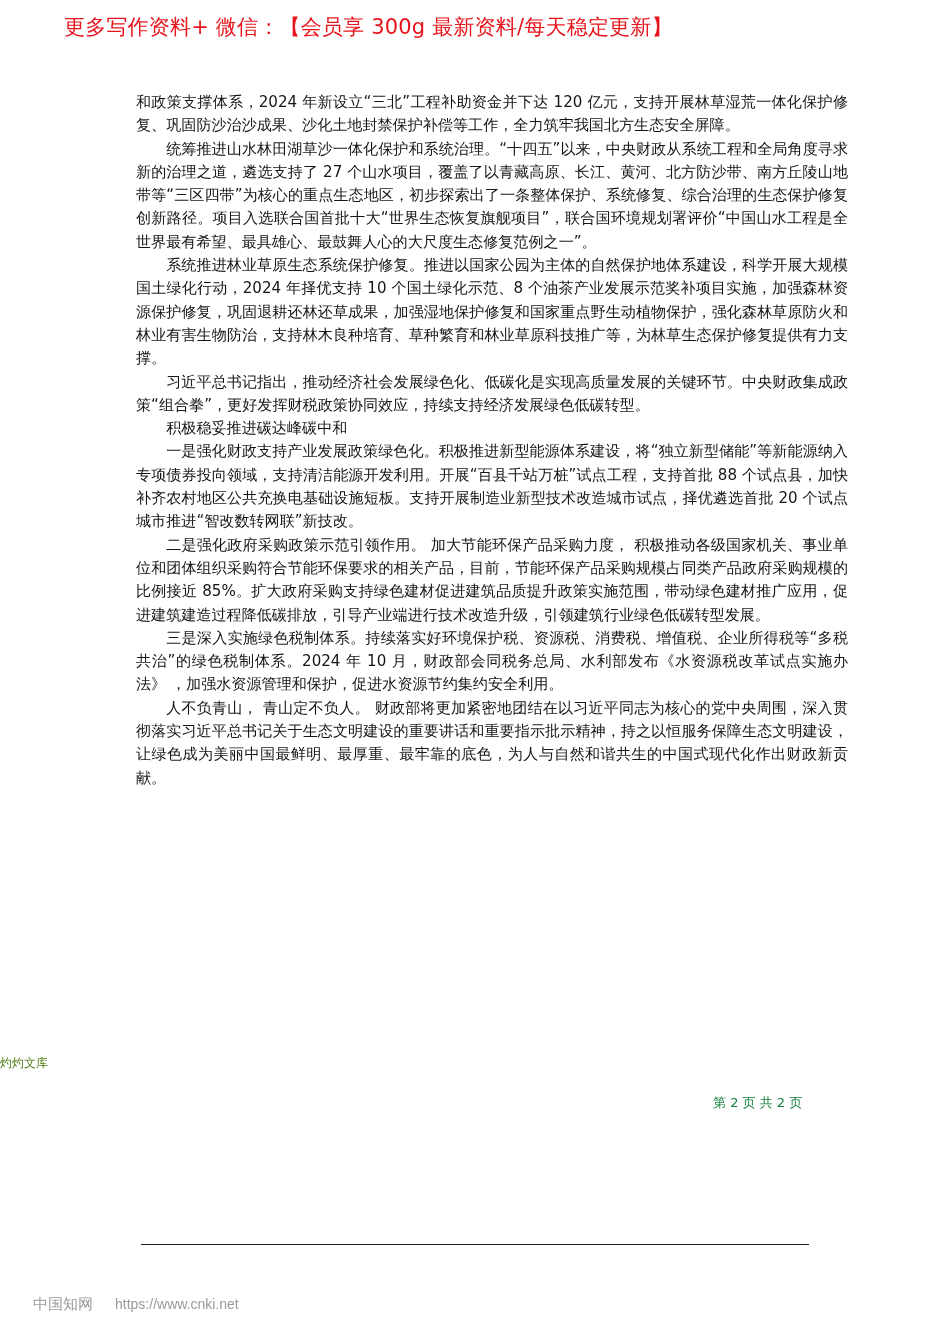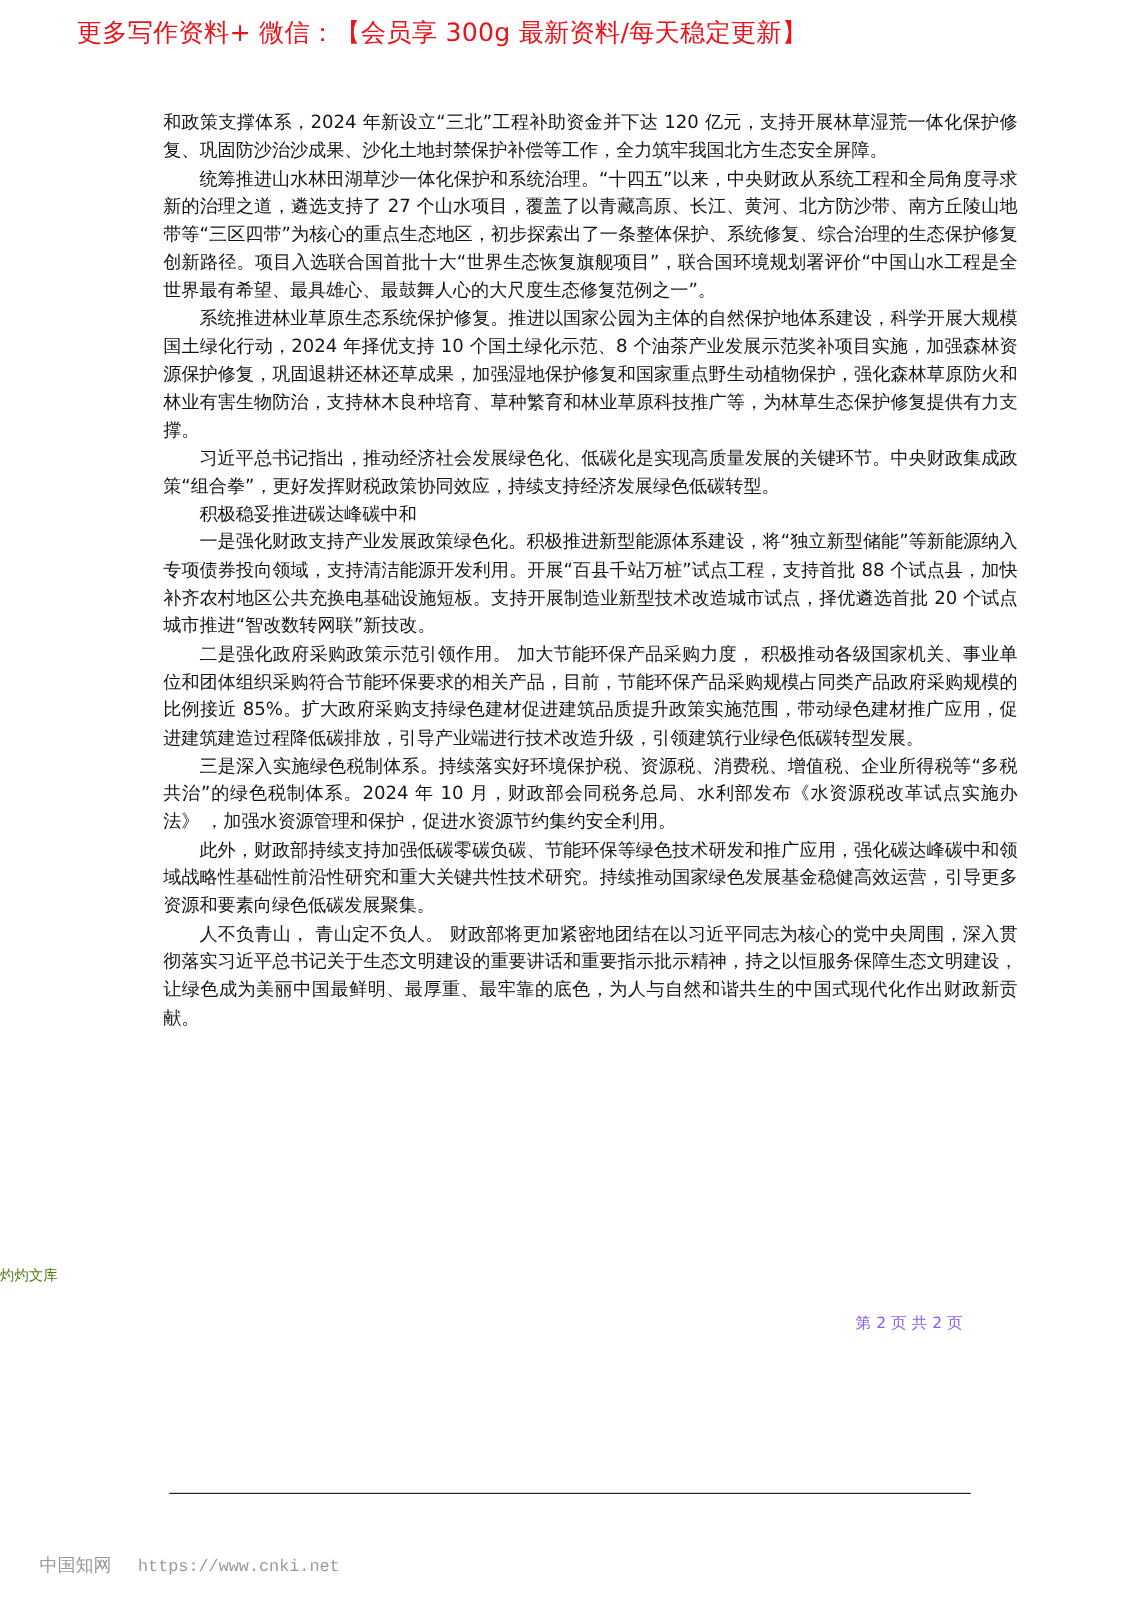--- a/index.html
+++ b/index.html
@@ -4,42 +4,41 @@
   <style>
     html, body { margin: 0; padding: 0; background: #ffffff; }
     body { width: 950px; height: 1344px; position: relative; overflow: hidden;
            font-family: "DejaVu Sans", "Liberation Sans", sans-serif; color: #111; }
     .promo { position: absolute; left: 64px; top: 13px; font-size: 21px; color: #e8141b;
              white-space: nowrap; letter-spacing: 0.2px; }
     .body-text { position: absolute; left: 136px; top: 91px; width: 712px; font-size: 15.1px;
                  line-height: 23.3px; color: #151515; }
     .body-text p { margin: 0; text-indent: 2em; text-align: justify; text-align-last: left; }
     .body-text p.first { text-indent: 0; }
-    .page-num { position: absolute; left: 713px; top: 1094px; font-size: 13px; color: #8b5cf6; }
+    .page-num { position: absolute; left: 713px; top: 1094px; font-size: 13px; color: #15803d; }
     .brand { position: absolute; left: 0px; top: 1055px; font-size: 12px; color: #4d7c0f; }
     .rule { position: absolute; left: 141px; top: 1244px; width: 668px; height: 1px; background: #222; }
     .cnki { position: absolute; left: 33px; top: 1295px; font-size: 15px; color: #999;
             font-family: "DejaVu Serif", "Liberation Serif", serif; white-space: nowrap; }
-    .cnki .url { margin-left: 22px; color: #9a9a9a; font-family: Liberation Mono, monospace; font-size: 14px; }
+    .cnki .url { margin-left: 22px; color: #9a9a9a; font-family: Liberation Sans, sans-serif; font-size: 14px; }
   </style>
 </head>
 <body>
 
 <div class="promo">更多写作资料+ 微信：【会员享 300g 最新资料/每天稳定更新】</div>
 
 <div class="body-text">
   <p class="first">和政策支撑体系，2024 年新设立“三北”工程补助资金并下达 120 亿元，支持开展林草湿荒一体化保护修复、巩固防沙治沙成果、沙化土地封禁保护补偿等工作，全力筑牢我国北方生态安全屏障。</p>
   <p>统筹推进山水林田湖草沙一体化保护和系统治理。“十四五”以来，中央财政从系统工程和全局角度寻求新的治理之道，遴选支持了 27 个山水项目，覆盖了以青藏高原、长江、黄河、北方防沙带、南方丘陵山地带等“三区四带”为核心的重点生态地区，初步探索出了一条整体保护、系统修复、综合治理的生态保护修复创新路径。项目入选联合国首批十大“世界生态恢复旗舰项目”，联合国环境规划署评价“中国山水工程是全世界最有希望、最具雄心、最鼓舞人心的大尺度生态修复范例之一”。</p>
   <p>系统推进林业草原生态系统保护修复。推进以国家公园为主体的自然保护地体系建设，科学开展大规模国土绿化行动，2024 年择优支持 10 个国土绿化示范、8 个油茶产业发展示范奖补项目实施，加强森林资源保护修复，巩固退耕还林还草成果，加强湿地保护修复和国家重点野生动植物保护，强化森林草原防火和林业有害生物防治，支持林木良种培育、草种繁育和林业草原科技推广等，为林草生态保护修复提供有力支撑。</p>
   <p>习近平总书记指出，推动经济社会发展绿色化、低碳化是实现高质量发展的关键环节。中央财政集成政策“组合拳”，更好发挥财税政策协同效应，持续支持经济发展绿色低碳转型。</p>
   <p>积极稳妥推进碳达峰碳中和</p>
   <p>一是强化财政支持产业发展政策绿色化。积极推进新型能源体系建设，将“独立新型储能”等新能源纳入专项债券投向领域，支持清洁能源开发利用。开展“百县千站万桩”试点工程，支持首批 88 个试点县，加快补齐农村地区公共充换电基础设施短板。支持开展制造业新型技术改造城市试点，择优遴选首批 20 个试点城市推进“智改数转网联”新技改。</p>
   <p>二是强化政府采购政策示范引领作用。 加大节能环保产品采购力度， 积极推动各级国家机关、事业单位和团体组织采购符合节能环保要求的相关产品，目前，节能环保产品采购规模占同类产品政府采购规模的比例接近 85%。扩大政府采购支持绿色建材促进建筑品质提升政策实施范围，带动绿色建材推广应用，促进建筑建造过程降低碳排放，引导产业端进行技术改造升级，引领建筑行业绿色低碳转型发展。</p>
   <p>三是深入实施绿色税制体系。持续落实好环境保护税、资源税、消费税、增值税、企业所得税等“多税共治”的绿色税制体系。2024 年 10 月，财政部会同税务总局、水利部发布《水资源税改革试点实施办法》 ，加强水资源管理和保护，促进水资源节约集约安全利用。</p>
-  <p>此外，财政部持续支持加强低碳零碳负碳、节能环保等绿色技术研发和推广应用，强化碳达峰碳中和领域战略性基础性前沿性研究和重大关键共性技术研究。持续推动国家绿色发展基金稳健高效运营，引导更多资源和要素向绿色低碳发展聚集。</p>
   <p>人不负青山， 青山定不负人。 财政部将更加紧密地团结在以习近平同志为核心的党中央周围，深入贯彻落实习近平总书记关于生态文明建设的重要讲话和重要指示批示精神，持之以恒服务保障生态文明建设，让绿色成为美丽中国最鲜明、最厚重、最牢靠的底色，为人与自然和谐共生的中国式现代化作出财政新贡献。</p>
 </div>
 
 <div class="page-num">第 2 页 共 2 页</div>
 <div class="brand">灼灼文库</div>
 <div class="rule"></div>
 <div class="cnki">
   <span>中国知网</span><span class="url">https://www.cnki.net</span>
 </div>
 

